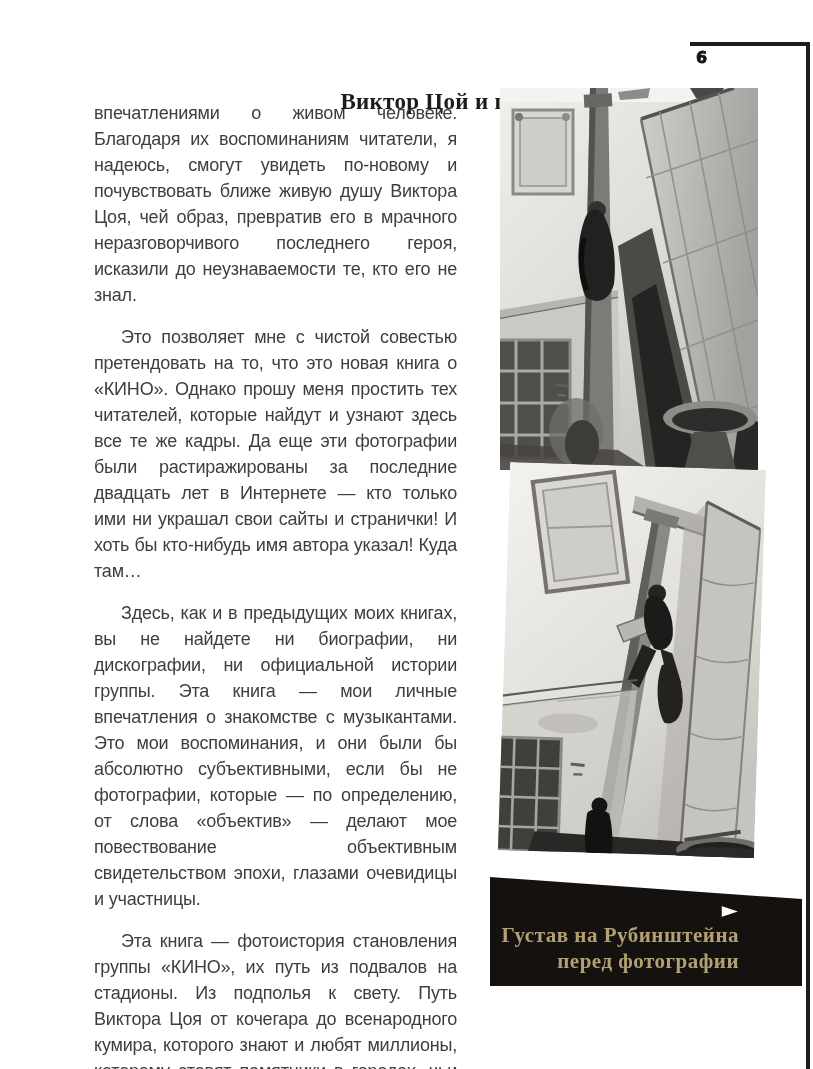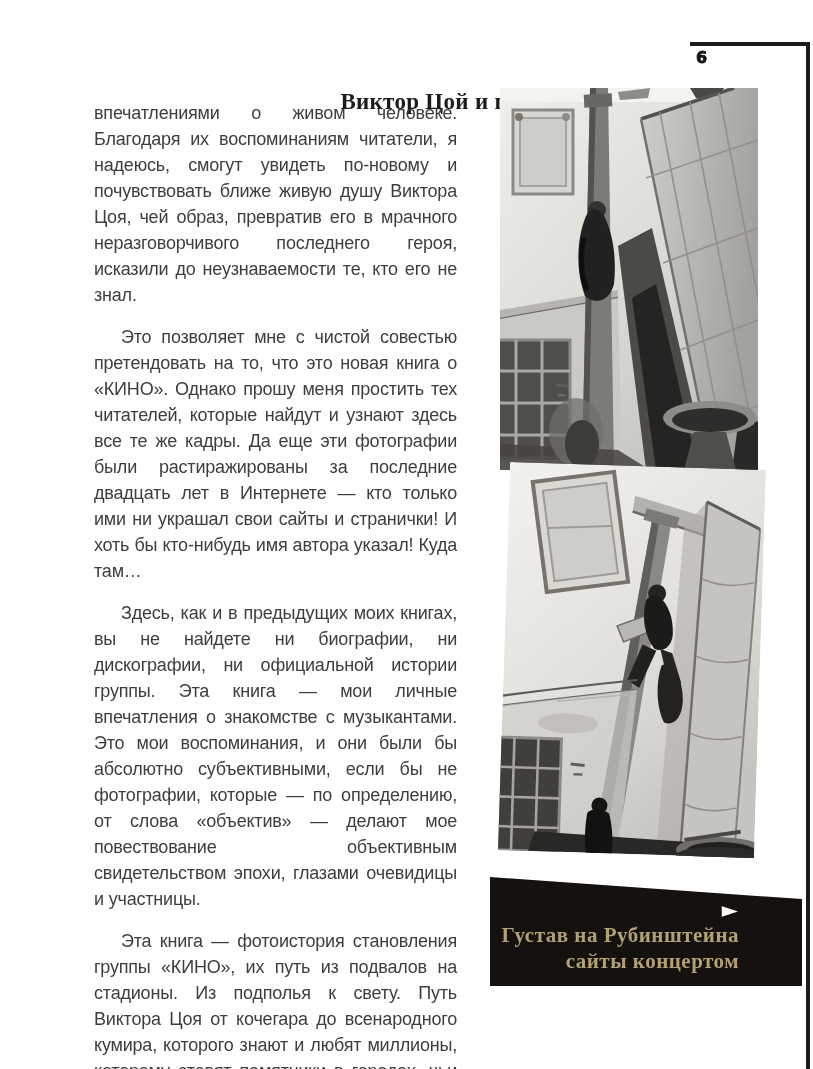--- a/index.html
+++ b/index.html
@@ -187,17 +187,17 @@
       <ellipse cx="224" cy="387" rx="36" ry="10" fill="#232120"></ellipse>
       <ellipse cx="224" cy="392" rx="46" ry="10" fill="#2c2a28"></ellipse>
       <line x1="186" y1="376" x2="242" y2="366" stroke="#4a4845" stroke-width="4"></line>
     </svg>
   </div>
 
   <div class="caption-box">
     <span class="caption-arrow">►</span>
     <div class="caption-text">
       <div>Густав на Рубинштейна</div>
-      <div>сайты концертом</div>
+      <div>перед фотографии</div>
     </div>
   </div>
 
 </div>
 
 </body></html>

